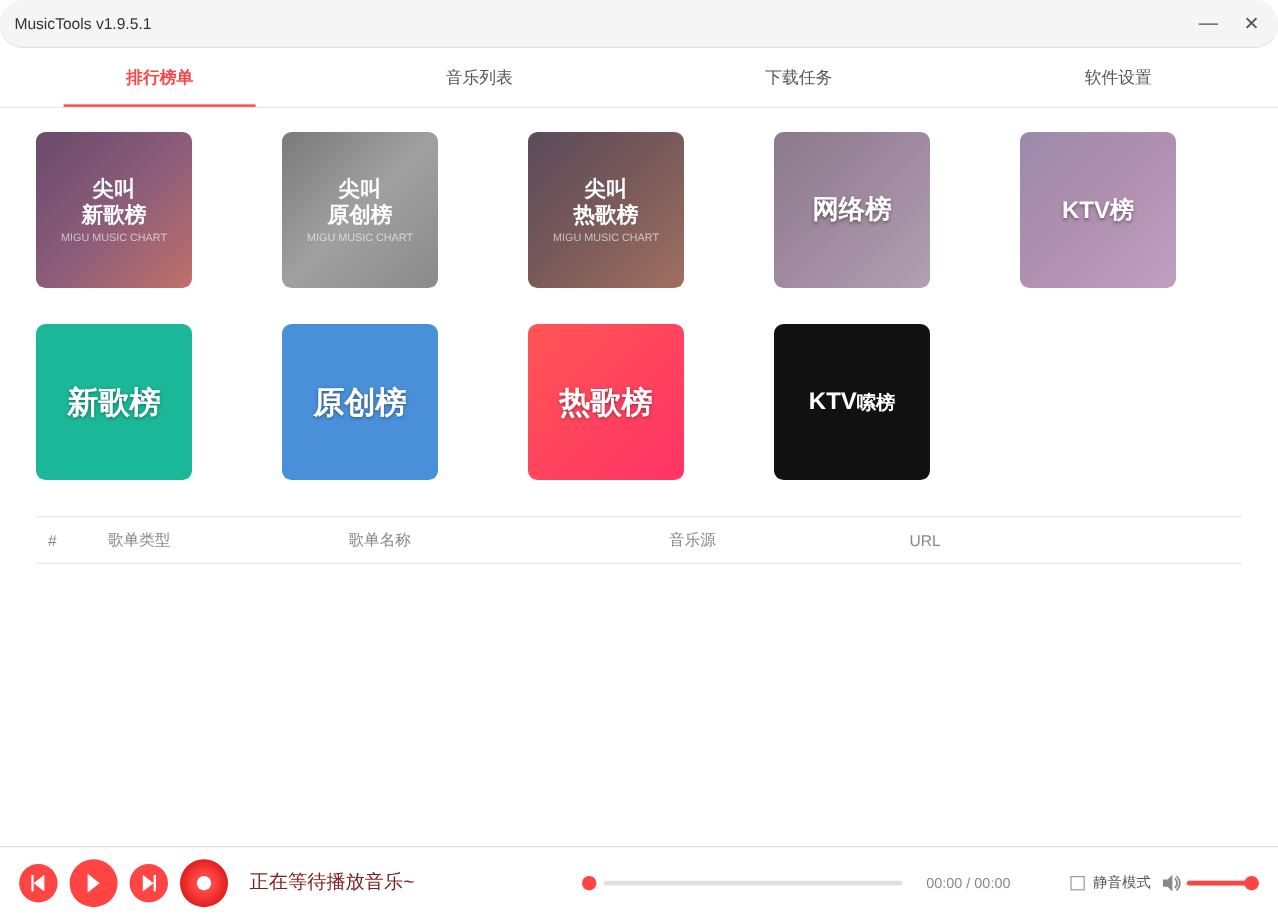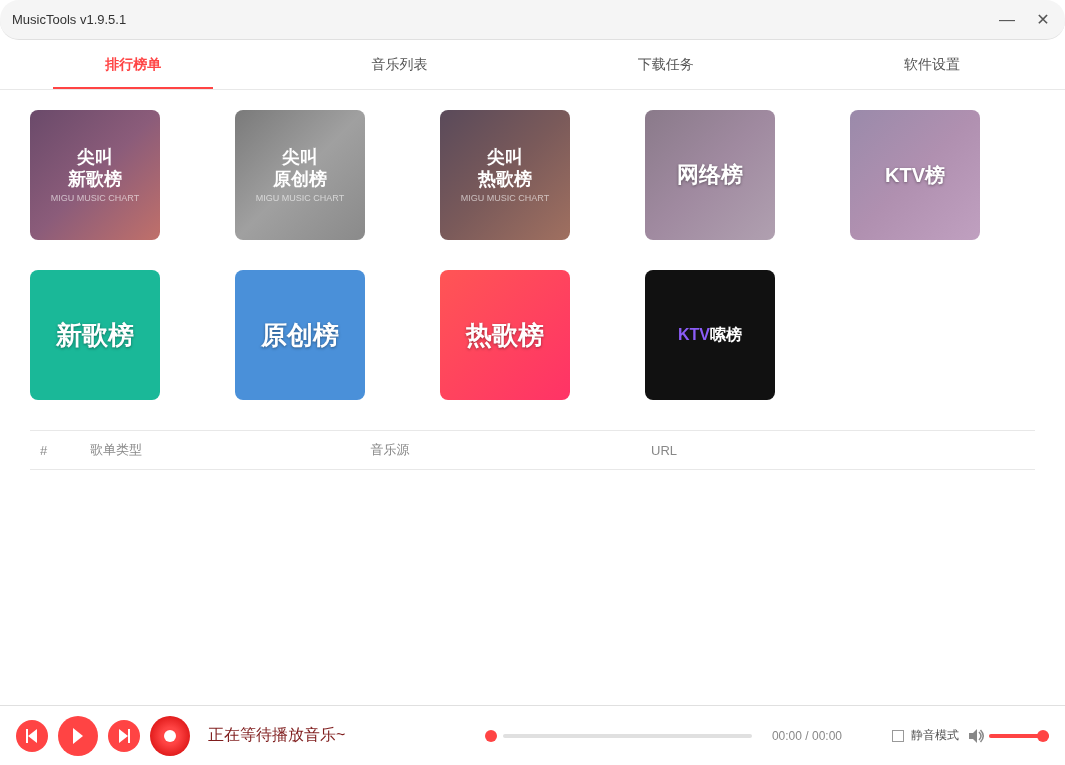--- a/index.html
+++ b/index.html
@@ -162,28 +162,29 @@
       <div class="chart-card-label" style="font-size:26px;">原创榜</div>
     </div>
 
     <div class="chart-card solid-red">
       <div class="chart-card-label" style="font-size:26px;">热歌榜</div>
     </div>
 
 
     <div class="chart-card solid-black">
       <div style="text-align:center; position:absolute; z-index:2;">
-        <span style="color:#8b5cf6; font-size:16px; font-weight:bold;">KTV</span><span style="color:#fff; font-size:16px; font-weight:bold;">嗦榜</span>
+        <span style="color:#ffffff; font-size:20px; font-weight:bold;">KTV</span><span style="color:#fff; font-size:16px; font-weight:bold;">嗦榜</span>
       </div>
     </div>
   </div>
 
   <div class="table-header">
     <div class="th-num">#</div>
     <div class="th-type">歌单类型</div>
+    <div class="th-name">歌单名称</div>
     <div class="th-source">音乐源</div>
     <div class="th-url">URL</div>
   </div>
 
 </div>
 
 <div class="player-bar">
   <button class="player-btn">
     <svg width="12" height="14" viewBox="0 0 12 14">
       <polygon points="11,0 2,7 11,14" fill="white"></polygon>

